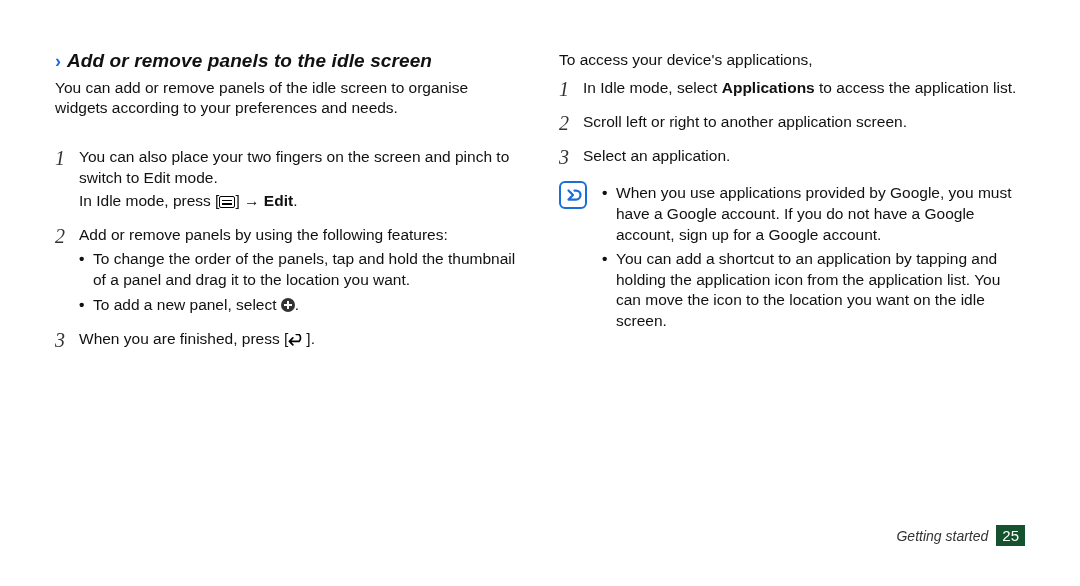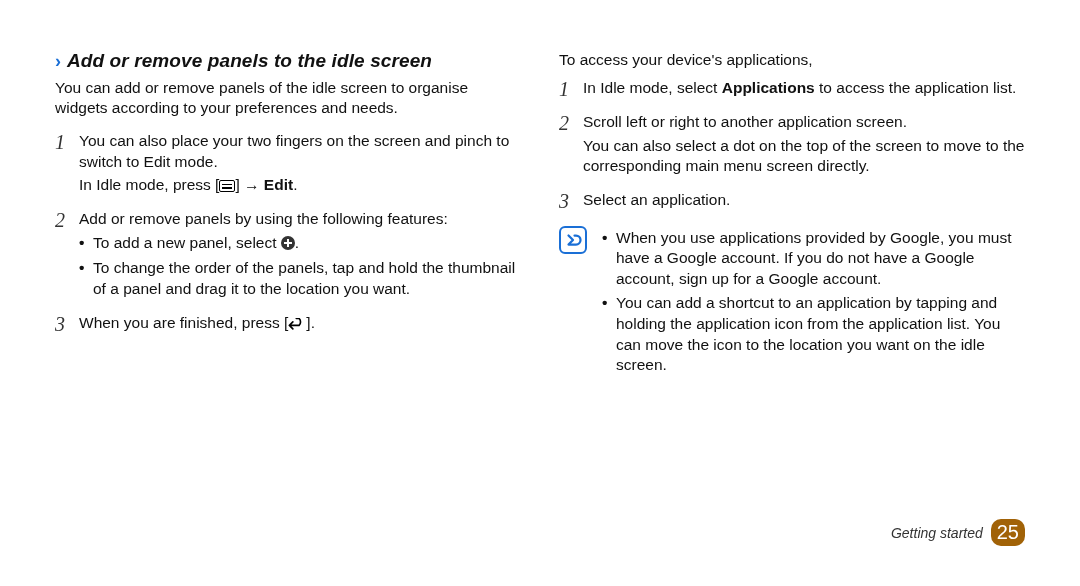--- a/index.html
+++ b/index.html
@@ -3,21 +3,21 @@
 <meta charset="utf-8">
 <style>
   * { margin: 0; padding: 0; box-sizing: border-box; }
   html, body { width: 1080px; height: 586px; background: #fff; font-family: "Segoe UI", "Helvetica Neue", Arial, sans-serif; color: #111; }
   .page { display: flex; width: 100%; height: 100%; padding: 50px 55px 40px 55px; flex-direction: column; }
   .cols { display: flex; flex: 1; gap: 38px; }
   .col { flex: 1; min-width: 0; }
   .subhead { font-size: 19px; font-weight: 700; margin-bottom: 6px; display: flex; align-items: baseline; }
   .chevron { color: #1a6fd6; font-weight: 900; font-size: 18px; margin-right: 6px; }
   .subhead-text { letter-spacing: 0.1px; font-style: italic; }
-  .intro { font-size: 15.5px; line-height: 1.32; margin-bottom: 12px; }
+  .intro { font-size: 15.5px; line-height: 1.32; margin-bottom: 28px; }
   .h2 { color: #1a6fd6; font-size: 25px; font-weight: 700; margin-bottom: 4px; }
   ol.steps { list-style: none; }
   ol.steps > li { display: flex; align-items: flex-start; margin-bottom: 10px; }
   .num { font-family: Georgia, "Times New Roman", serif; font-style: italic; font-size: 20px; color: #333; width: 24px; flex-shrink: 0; line-height: 1.1; }
   .step-body { flex: 1; font-size: 15.5px; line-height: 1.33; }
   .step-body p { margin-bottom: 3px; }
   .bold { font-weight: 700; }
   ul.bullets { list-style: none; margin-top: 4px; }
   ul.bullets > li { position: relative; padding-left: 14px; margin-bottom: 4px; font-size: 15.5px; line-height: 1.33; }
   ul.bullets > li::before { content: "•"; position: absolute; left: 0; top: 0; font-weight: bold; }
@@ -30,21 +30,21 @@
   .plus-icon::before, .plus-icon::after { content: ""; position: absolute; background: #fff; }
   .plus-icon::before { left: 3px; right: 3px; top: 6px; height: 2px; }
   .plus-icon::after { top: 3px; bottom: 3px; left: 6px; width: 2px; }
   .back-icon { display: inline-block; vertical-align: -2px; }
   .note-box { display: flex; align-items: flex-start; margin-top: 4px; gap: 7px; }
   .note-icon-wrap { width: 36px; flex-shrink: 0; display: flex; justify-content: flex-start; padding-top: 2px; }
   .note-icon { width: 28px; height: 28px; border: 2.5px solid #1a6fd6; border-radius: 6px; display: flex; align-items: center; justify-content: center; transform: rotate(0deg); }
   .note-icon svg { width: 18px; height: 18px; }
   .note-body { flex: 1; }
   .footer { display: flex; justify-content: flex-end; align-items: center; font-size: 14px; font-style: italic; color: #333; margin-top: 24px; }
-  .page-num { background: #a16207; color: #fff; font-style: normal; font-weight: 500; padding: 2px 6px; margin-left: 8px; font-size: 20px; border-radius: 10px; }
+  .page-num { background: #14532d; color: #fff; font-style: normal; font-weight: 500; padding: 2px 6px; margin-left: 8px; font-size: 15px; }
 </style>
 </head>
 <body>
 
 <div class="page">
   <div class="cols">
 
     <div class="col">
       <div class="subhead">
         <span class="chevron">›</span>
@@ -59,24 +59,24 @@
             <p>
               <span>In Idle mode, press [</span><span class="menu-icon icon-img"></span><span>] → </span><span class="bold">Edit</span><span>.</span>
             </p>
           </div>
         </li>
         <li>
           <span class="num">2</span>
           <div class="step-body">
             <p>Add or remove panels by using the following features:</p>
             <ul class="bullets">
+              <li>To change the order of the panels, tap and hold the thumbnail of a panel and drag it to the location you want.</li>
               <li>
                 <span>To add a new panel, select </span><span class="plus-icon icon-img"></span><span>.</span>
               </li>
-              <li>To change the order of the panels, tap and hold the thumbnail of a panel and drag it to the location you want.</li>
             </ul>
           </div>
         </li>
         <li>
           <span class="num">3</span>
           <div class="step-body">
             <p>
               <span>When you are finished, press [</span><span class="back-icon icon-img"><svg width="18" height="12" viewBox="0 0 26 16">
                     <path d="M2 12 L7 7 M2 12 L7 17 M2 12 H16 A7 7 0 0 0 16 2 H12" fill="none" stroke="#000" stroke-width="2.4" stroke-linecap="round" transform="translate(0,-2)"></path>
                   </svg></span><span>].</span>
@@ -94,21 +94,20 @@
           <div class="step-body">
             <p>
               <span>In Idle mode, select </span><span class="bold">Applications</span><span> to access the application list.</span>
             </p>
           </div>
         </li>
         <li>
           <span class="num">2</span>
           <div class="step-body">
             <p>Scroll left or right to another application screen.</p>
-            <p>You can also select a dot on the top of the screen to move to the corresponding main menu screen directly.</p>
           </div>
         </li>
         <li>
           <span class="num">3</span>
           <div class="step-body">
             <p>Select an application.</p>
           </div>
         </li>
       </ol>
       <div class="note-box">

